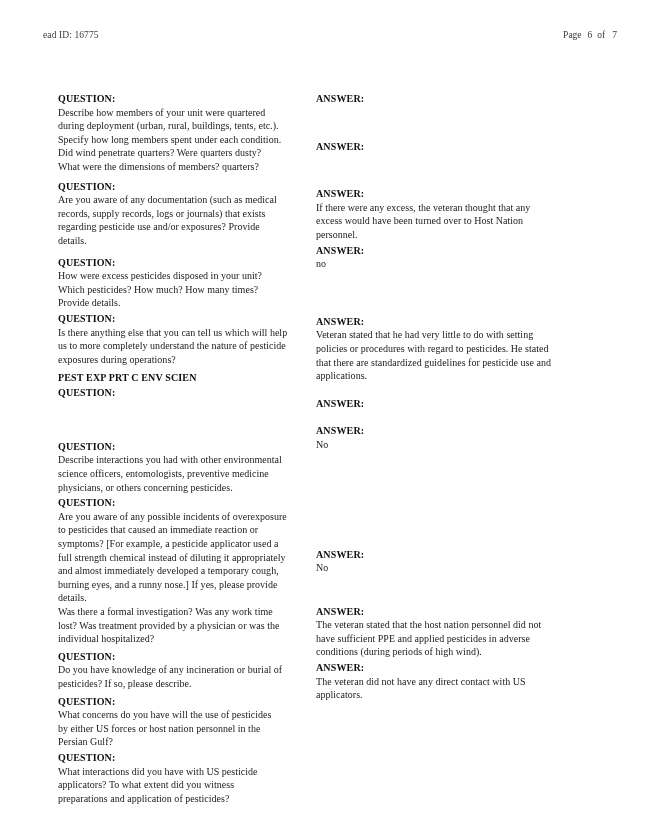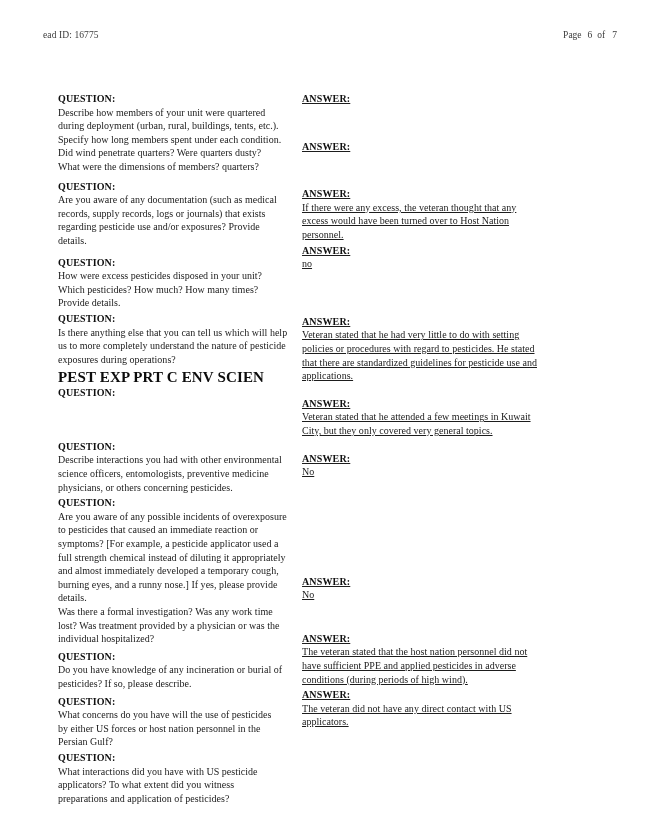--- a/index.html
+++ b/index.html
@@ -61,23 +61,22 @@
   }
   .col {
     position: absolute;
     top: 0;
   }
   .col-left {
     left: 58px;
     width: 243px;
   }
   .col-right {
-    left: 302px;
+    left: 316px;
     width: 252px;
-    text-decoration: underline;
   }
   .qa-block {
     margin: 0;
     padding: 0;
   }
   .lbl {
     font-weight: bold;
     font-size: 10px;
     line-height: 13.6px;
     letter-spacing: 0.15px;
@@ -85,21 +84,21 @@
   }
   .body-text {
     font-size: 10px;
     line-height: 13.6px;
     color: #1a1a1a;
     white-space: pre-line;
     letter-spacing: 0.02px;
   }
   .section-head {
     font-weight: bold;
-    font-size: 15px;
+    font-size: 10px;
     line-height: 15px;
     letter-spacing: 0.15px;
     color: #0c0c0c;
     margin: 2px 0 1px 0;
   }
   .spacer-2 { height: 2px; }
   .spacer-4 { height: 4px; }
   .spacer-6 { height: 6px; }
   .spacer-8 { height: 8px; }
   .spacer-14 { height: 14px; }
@@ -244,22 +243,20 @@
         <div class="lbl">ANSWER:</div>
         <div class="body-text">Veteran stated that he had very little to do with setting
 policies or procedures with regard to pesticides.  He stated
 that there are standardized guidelines for pesticide use and
 applications.</div>
       </div>
       <div class="spacer-14"></div>
 
       <div class="qa-block">
         <div class="lbl">ANSWER:</div>
-        <div class="body-text">Veteran stated that he attended a few meetings in Kuwait
-City, but they only covered very general topics.</div>
       </div>
       <div class="spacer-14"></div>
 
       <div class="qa-block">
         <div class="lbl">ANSWER:</div>
         <div class="body-text">No</div>
       </div>
       <div class="spacer-96"></div>
 
       <div class="qa-block">

